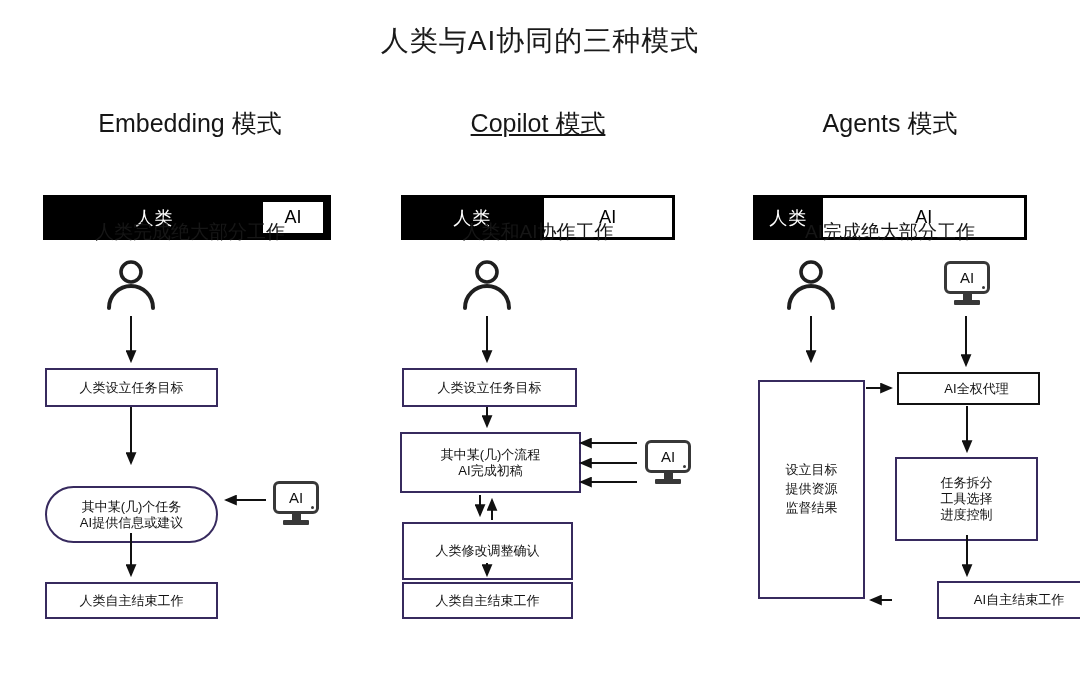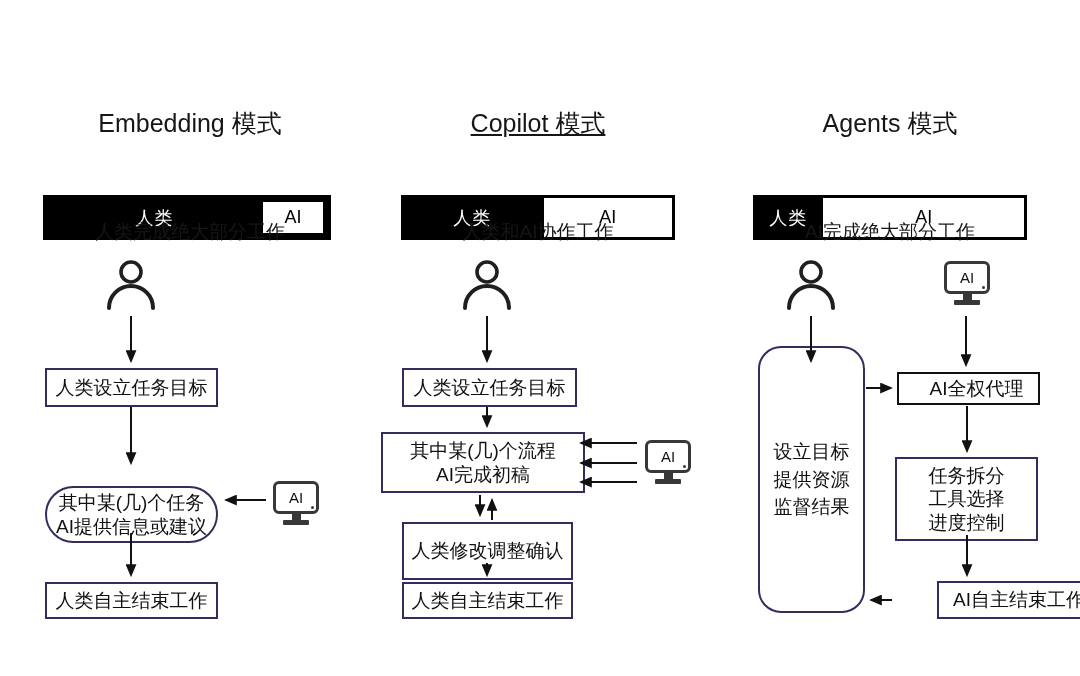--- a/index.html
+++ b/index.html
@@ -7,37 +7,38 @@
   .canvas { position:relative; width:1080px; height:676px; background:#fff; overflow:hidden; }
   .abs { position:absolute; }
   .title { left:0; right:0; top:22px; font-size:28px; text-align:center; color:#1a1a1a; letter-spacing:1px; }
   .col-header { top:107px; font-size:25px; white-space:nowrap; transform:translateX(-50%); color:#161616; }
   .bar { top:163px; height:45px; box-sizing:border-box; border:3px solid #000; background:#000; display:flex;margin-top:32px; }
   .seg-human { background:#000; color:#fff; display:flex; align-items:center; justify-content:center; font-size:18px; letter-spacing:1px; }
   .seg-ai { flex:1; background:#fff; color:#000; display:flex; align-items:center; justify-content:center; font-size:18px; border-left:3px solid #000; box-sizing:border-box; }
   .seg-ai-inset { flex:1; background:#000; display:flex; box-sizing:border-box; }
   .seg-ai-inset .inner { flex:1; margin:4px 5px 4px 0; background:#fff; color:#000; display:flex; align-items:center; justify-content:center; font-size:18px; }
   .caption { top:219px; font-size:19px; white-space:nowrap; transform:translateX(-50%); color:#161616; }
-  .fbox { box-sizing:border-box; border:2px solid #372a5e; background:#fff; display:flex; flex-direction:column; align-items:center; justify-content:center; font-size:19px; line-height:1.22; text-align:left; color:#111; }
+  .fbox { box-sizing:border-box; border:2px solid #372a5e; background:#fff; display:flex; flex-direction:column; align-items:center; justify-content:center; font-size:13px; line-height:1.22; text-align:left; color:#111; }
   .fbox.black-border { border-color:#111; }
   .fbox span { display:block; white-space:nowrap; }
   .tallbox { line-height:1.45; }
   .person-svg { overflow:visible; }
   .ai-icon { display:flex; flex-direction:column; align-items:center; width:48px; }
   .ai-screen { width:46px; height:33px; box-sizing:border-box; border:3.5px solid #383838; border-radius:6px; background:#fff; display:flex; align-items:center; justify-content:center; font-size:15px; position:relative; color:#111; }
   .ai-screen::after { content:""; position:absolute; right:2px; bottom:2px; width:3px; height:3px; background:#383838; border-radius:50%; }
   .ai-neck { width:9px; height:6px; background:#383838; }
   .ai-base { width:26px; height:5px; background:#383838; border-radius:1px; }
   .overlay { position:absolute; left:0; top:0; pointer-events:none; }
 </style>
 </head>
 <body>
 
 <div class="canvas">
 
+  <div class="abs title">人类与AI协同的三种模式</div>
 
   <div class="abs col-header" style="left:190px;">Embedding 模式</div>
   <div class="abs col-header" style="left:538px;text-decoration:underline;">Copilot 模式</div>
   <div class="abs col-header" style="left:890px;">Agents 模式</div>
 
   <div class="abs bar" style="left:43px; width:288px;">
     <div class="seg-human" style="width: 77%;">人类</div>
     <div class="seg-ai-inset">
       <div class="inner">AI</div>
     </div>
@@ -99,32 +100,32 @@
     <span>其中某(几)个任务</span>
     <span>AI提供信息或建议</span>
   </div>
   <div class="abs fbox" style="left:45px; top:582px; width:173px; height:37px;">
     <span>人类自主结束工作</span>
   </div>
 
   <div class="abs fbox" style="left:402px; top:368px; width:175px; height:39px;">
     <span>人类设立任务目标</span>
   </div>
-  <div class="abs fbox" style="left:381px; top:432px; width:204px; height:61px;">
+  <div class="abs fbox" style="left:400px; top:432px; width:181px; height:61px;">
     <span>其中某(几)个流程</span>
     <span>AI完成初稿</span>
   </div>
   <div class="abs fbox" style="left:402px; top:522px; width:171px; height:58px;">
     <span>人类修改调整确认</span>
   </div>
   <div class="abs fbox" style="left:402px; top:582px; width:171px; height:37px;">
     <span>人类自主结束工作</span>
   </div>
 
-  <div class="abs fbox tallbox" style="left:758px; top:346px; width:107px; height:267px;border-radius:23px;">
+  <div class="abs fbox tallbox" style="left:758px; top:380px; width:107px; height:219px;">
     <span>设立目标</span>
     <span>提供资源</span>
     <span>监督结果</span>
   </div>
   <div class="abs fbox black-border" style="left:897px; top:372px; width:143px; height:33px;padding-left:16px;">
     <span>AI全权代理</span>
   </div>
   <div class="abs fbox" style="left:895px; top:457px; width:143px; height:84px;">
     <span>任务拆分</span>
     <span>工具选择</span>

